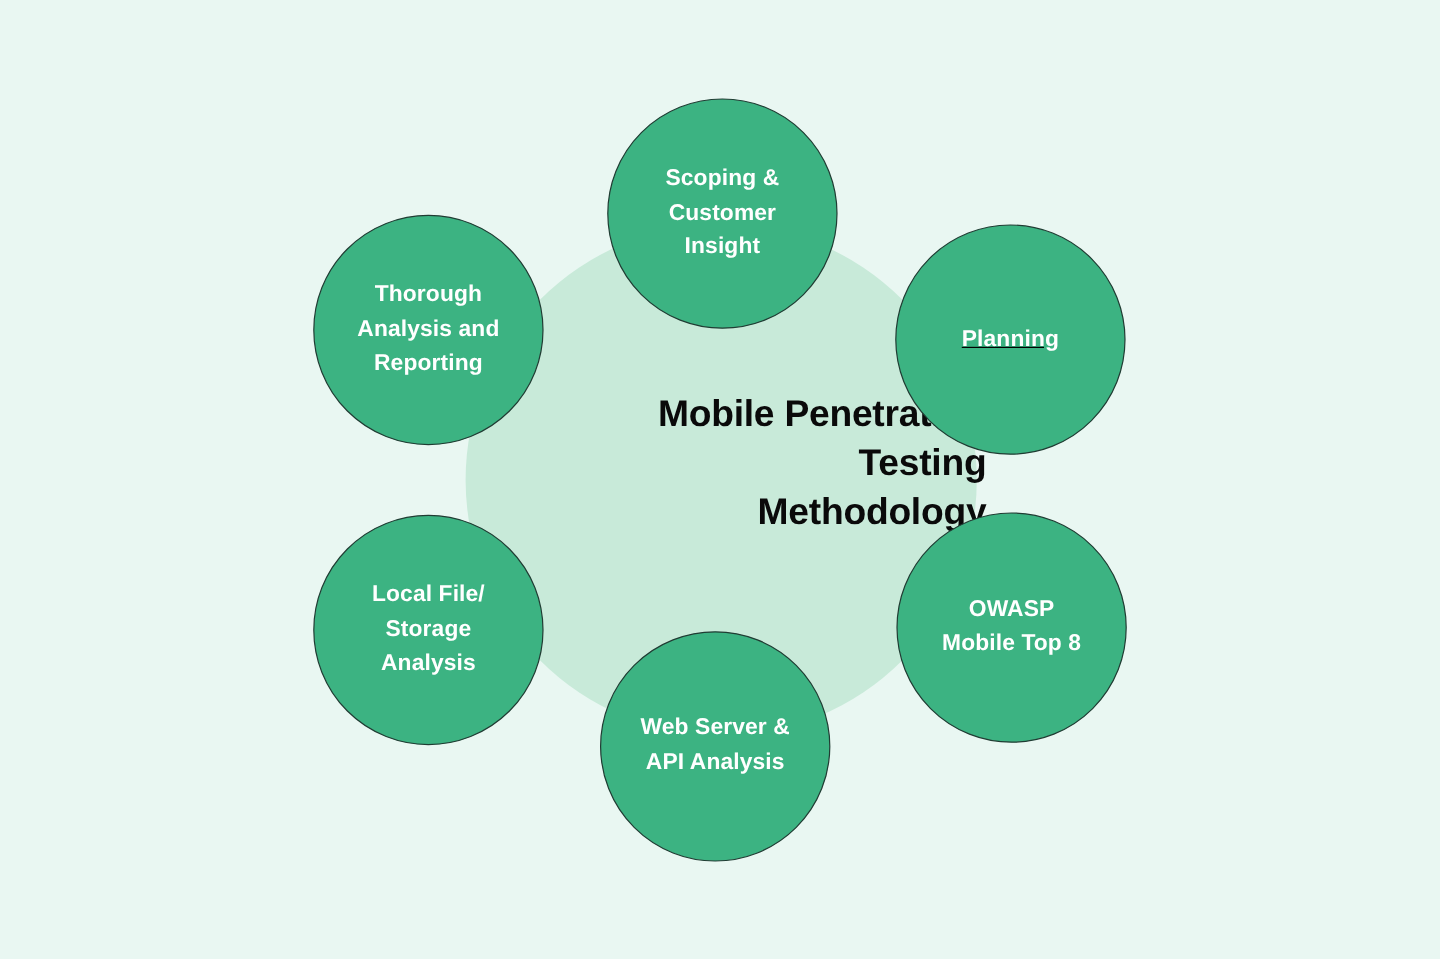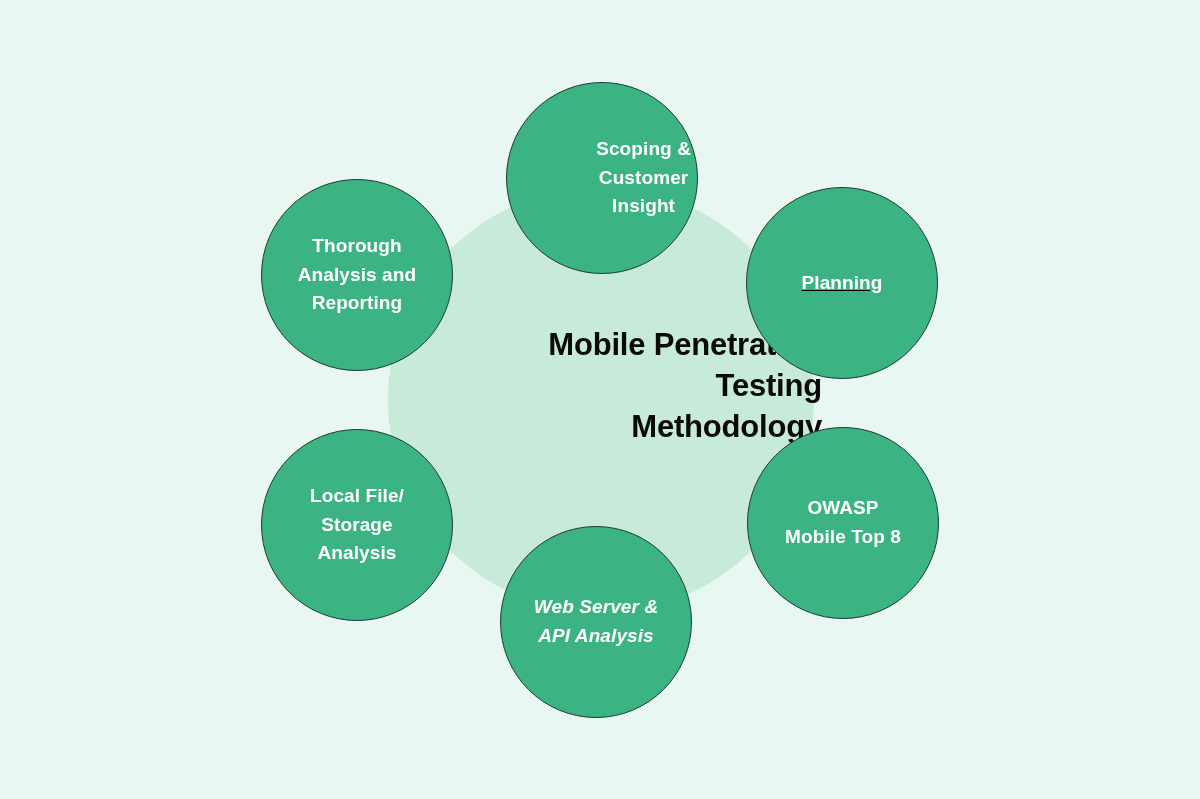--- a/index.html
+++ b/index.html
@@ -66,24 +66,24 @@
     color: #ffffff;
     font-size: 19px;
     font-weight: bold;
     line-height: 1.52;
     text-align: center;
     white-space: pre-line;
     letter-spacing: 0.1px;
   }
 
   
-  .node-0 { left: 506px; top:  82px; justify-content: flex-end; }
+  .node-0 { left: 506px; top:  82px; }
   .node-1 { left: 746px; top: 187px; text-decoration: underline; }
   .node-2 { left: 747px; top: 427px; }
-  .node-3 { left: 500px; top: 526px; font-style: italic; }
+  .node-3 { left: 500px; top: 526px; }
   .node-4 { left: 261px; top: 429px; }
   .node-5 { left: 261px; top: 179px; }
 </style>
 </head>
 <body>
 
 <div id="canvas">
 
   <div class="halo" style="left:388px; top:187px; width:426px; height:426px;"></div>
 

